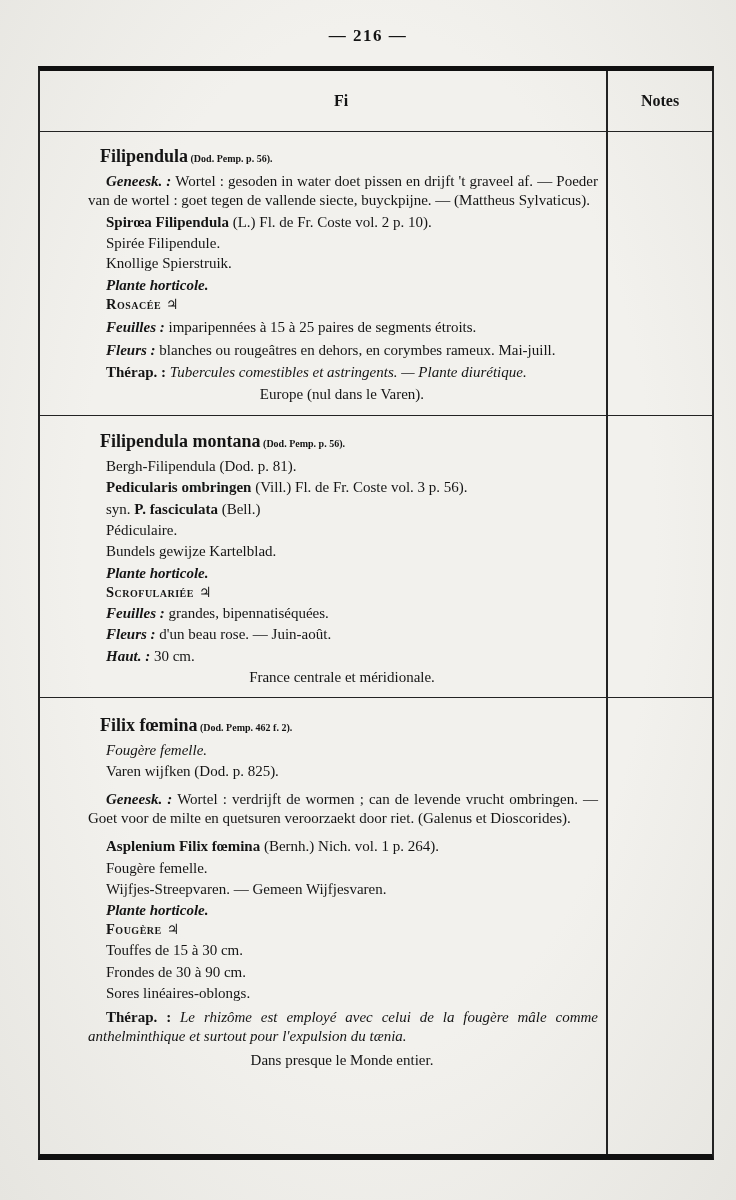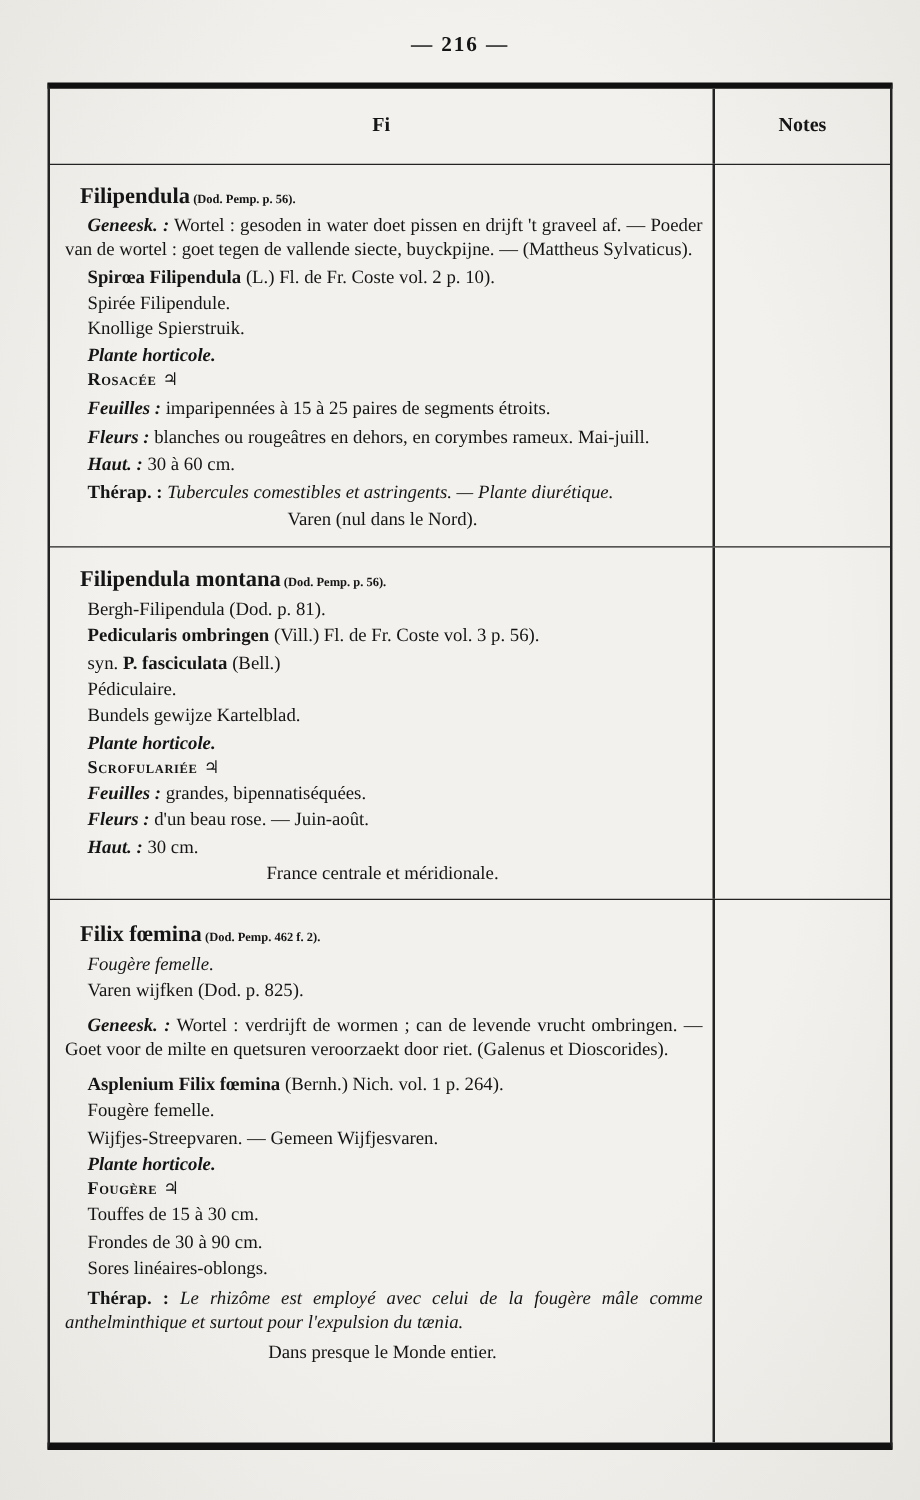--- a/index.html
+++ b/index.html
@@ -29,21 +29,21 @@
     height: 1094px;
     display: flex;
     flex-direction: column;
     border-top: 5px solid #101010;
     border-bottom: 6px solid #101010;
     border-left: 2px solid #232323;
     border-right: 2px solid #232323;
     overflow: hidden;
   }
   .row { display: flex; }
-  .cell.main { width: 530px; }
+  .cell.main { width: 530px; margin-left: 36px; }
   .cell.notes { flex: 1; border-left: 2px solid #232323; }
   .header-row { height: 60px; }
   .header-row .cell {
     display: flex; align-items: center; justify-content: center;
     font-weight: bold; font-size: 16px;
   }
   .entry-row { border-top: 1.8px solid #232323; }
   .entry-row:last-child { flex: 1; }
   .entry-row .cell.main { padding: 7px 8px 8px 10px; }
 
@@ -107,23 +107,22 @@
           <div class="line para-italic-lead"><span class="lead">Geneesk. :</span><span class="rest"> Wortel : gesoden in water doet pissen en drijft 't graveel af. — Poeder van de wortel : goet tegen de vallende siecte, buyckpijne. — (Mattheus Sylvaticus).</span></div>
           <div class="line bold-lead"><span class="lead">Spirœa Filipendula</span><span class="rest"> (L.) Fl. de Fr. Coste vol. 2 p. 10).</span></div>
           <div class="line plain">Spirée Filipendule.</div>
           <div class="line plain">Knollige Spierstruik.</div>
           <div class="line family">
             <span class="fam-left">Plante horticole.</span>
             <span class="fam-right"><span class="fam-name">Rosacée</span><span class="fam-symbol">&nbsp;♃</span></span>
           </div>
           <div class="line para-italic-lead"><span class="lead">Feuilles :</span><span class="rest"> imparipennées à 15 à 25 paires de segments étroits.</span></div>
           <div class="line para-italic-lead"><span class="lead">Fleurs :</span><span class="rest"> blanches ou rougeâtres en dehors, en corymbes rameux. Mai-juill.</span></div>
-          <div class="line italic-lead"><span class="lead">Haut. :</span><span class="rest"> 30 à 60 cm.</span></div>
           <div class="line therap"><span class="lead">Thérap. :</span><span class="rest"> Tubercules comestibles et astringents. — Plante diurétique.</span></div>
-          <div class="line centered">Varen (nul dans le Nord).</div>
+          <div class="line centered">Europe (nul dans le Varen).</div>
         </div>
         <div class="cell notes"></div>
       </div>
       <div class="row entry-row entry-1">
         <div class="cell main">
           <div class="line species"><span class="lead">Filipendula montana</span><span class="rest"> (Dod. Pemp. p. 56).</span></div>
           <div class="line plain">Bergh-Filipendula (Dod. p. 81).</div>
           <div class="line bold-lead"><span class="lead">Pedicularis ombringen</span><span class="rest"> (Vill.) Fl. de Fr. Coste vol. 3 p. 56).</span></div>
           <div class="line syn"><span class="pre">syn. </span><span class="lead">P. fasciculata</span><span class="rest"> (Bell.)</span></div>
           <div class="line plain">Pédiculaire.</div>

